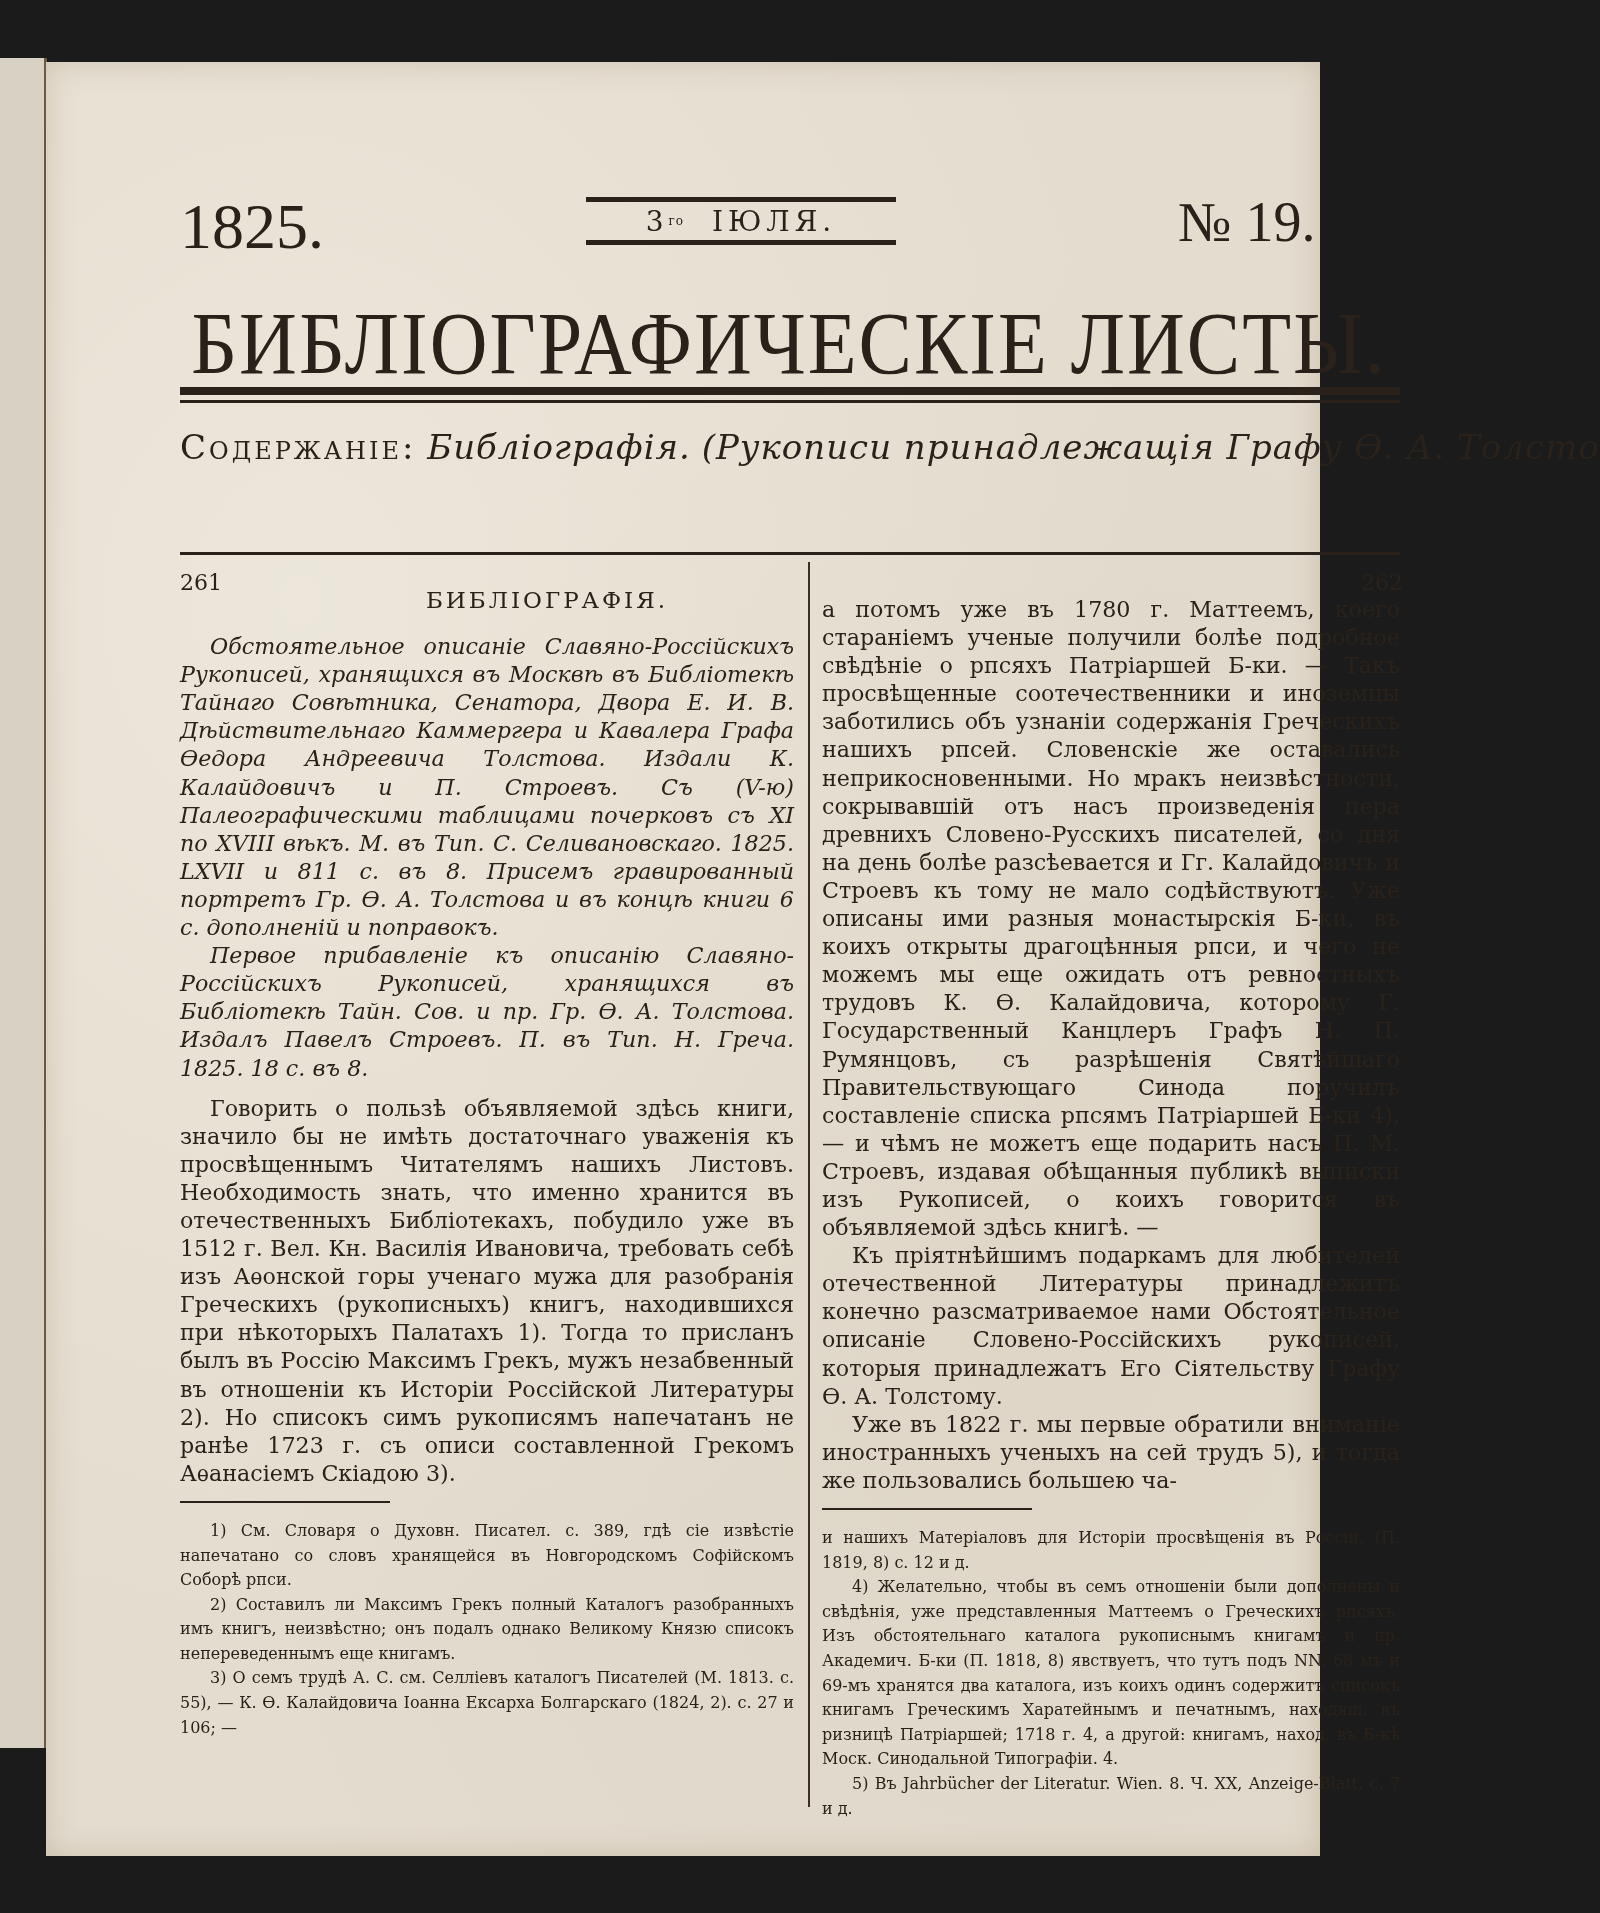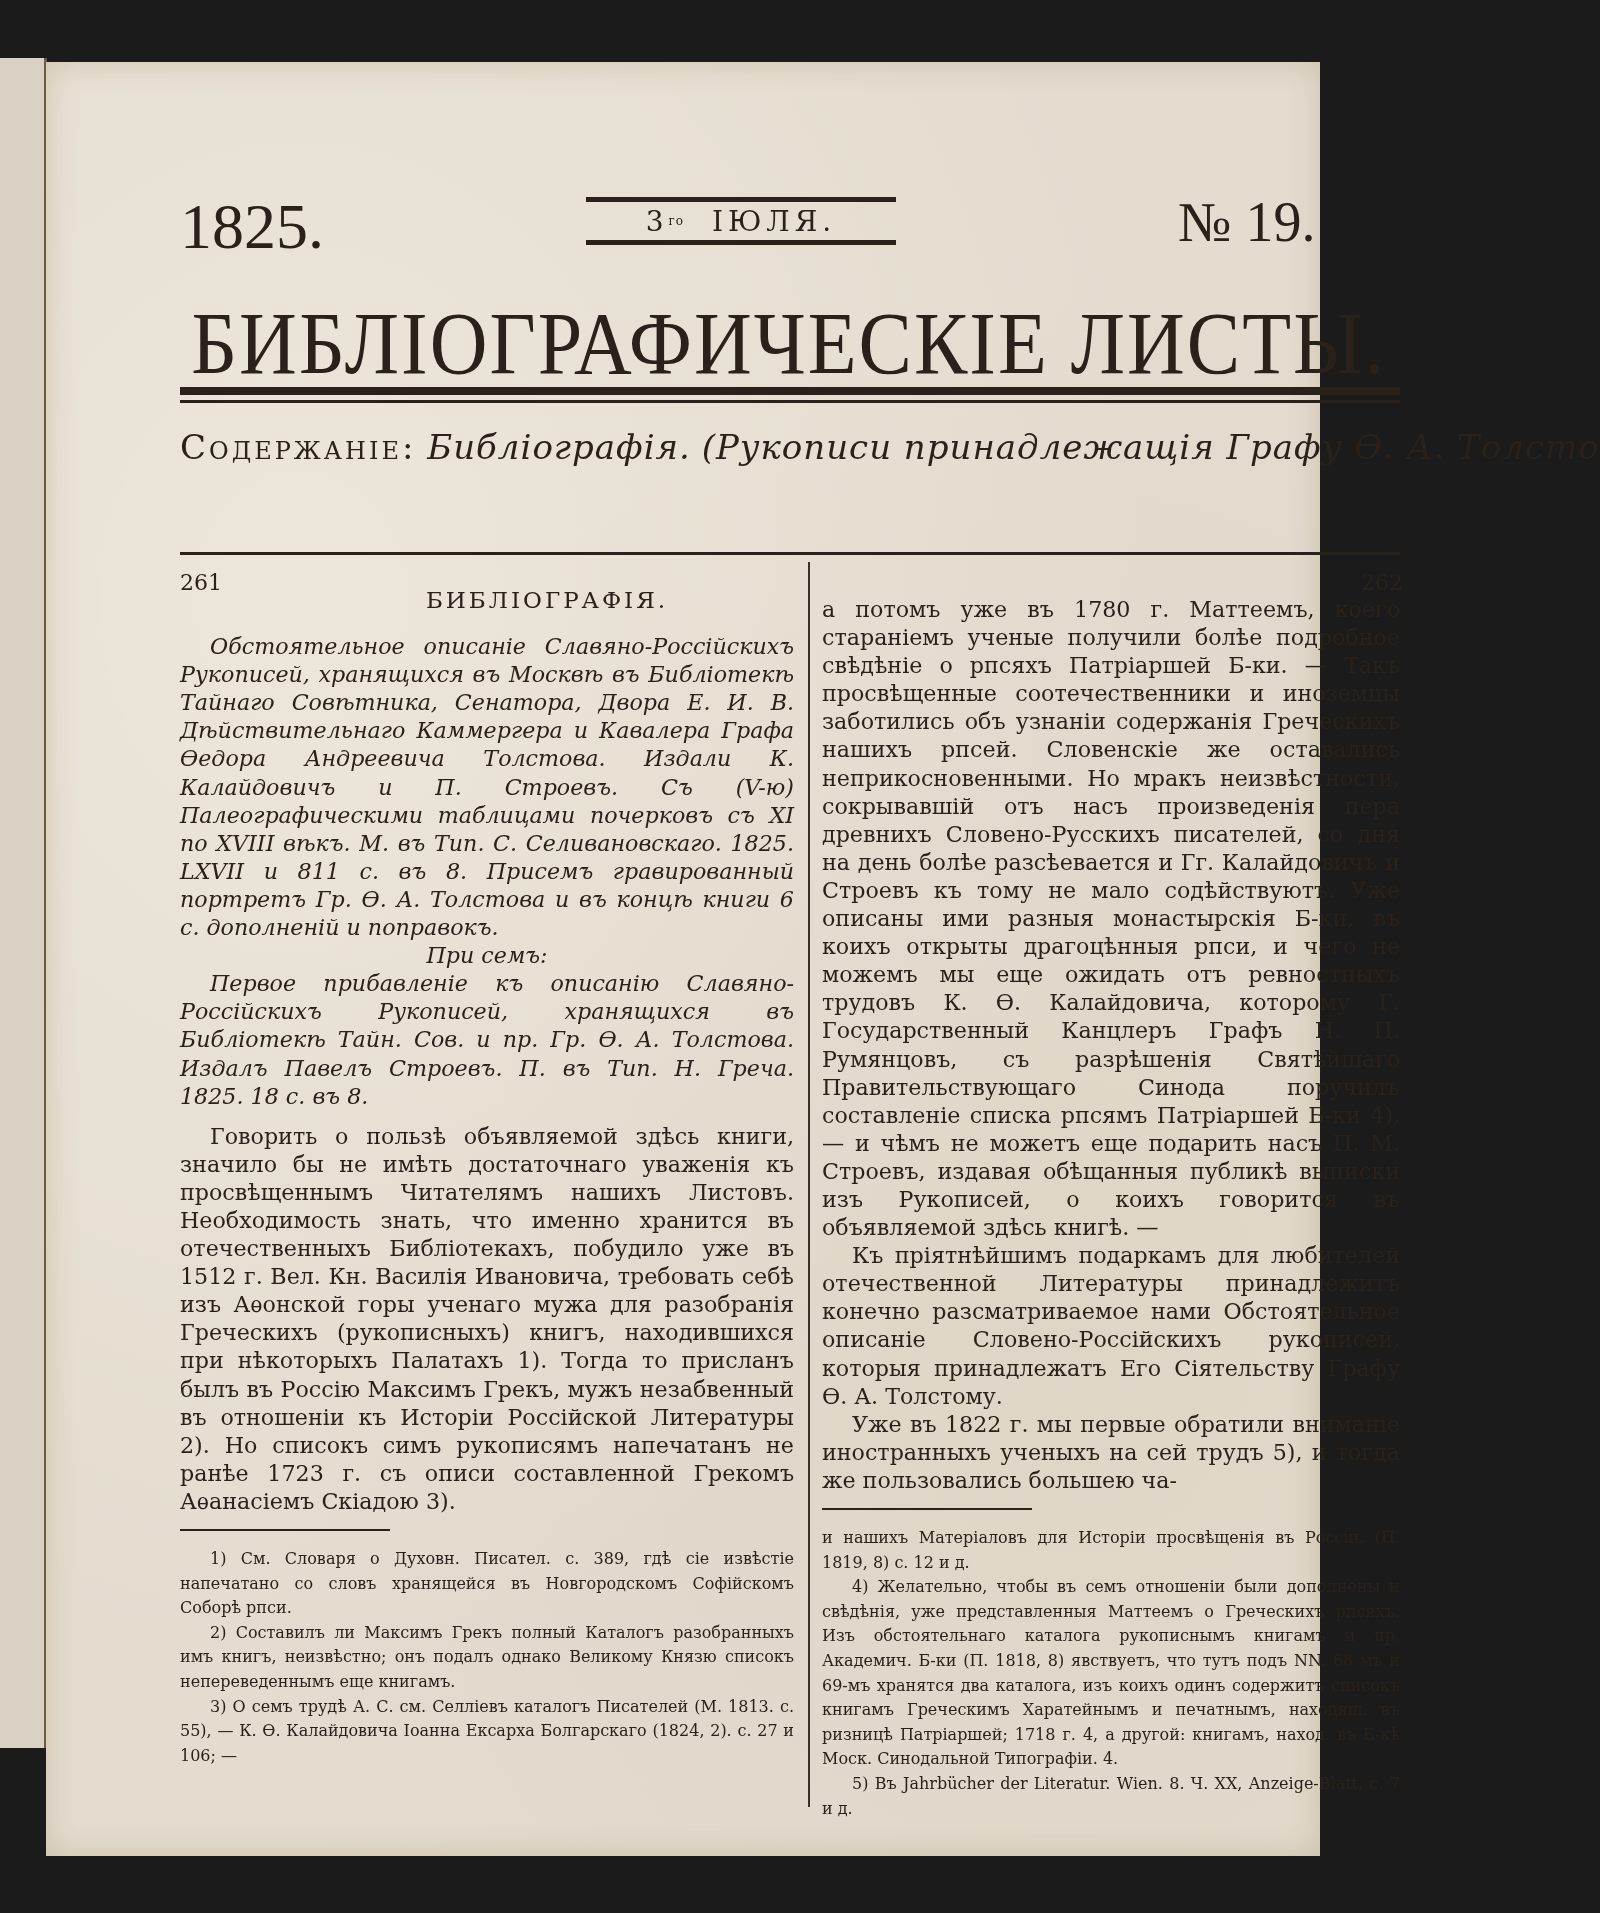--- a/index.html
+++ b/index.html
@@ -88,21 +88,20 @@
   <div class="abs rule-contents"></div>
 
   <div class="abs pagenum pn-left">261</div>
   <div class="abs pagenum pn-right">262</div>
 
   <div class="abs col-divider"></div>
 
   <div class="abs col col-left">
     <p class="section-head">БИБЛІОГРАФІЯ.</p>
     <p class="ital indent">Обстоятельное описаніе Славяно-Россійскихъ Рукописей, хранящихся въ Москвѣ въ Библіотекѣ Тайнаго Совѣтника, Сенатора, Двора Е. И. В. Дѣйствительнаго Каммергера и Кавалера Графа Ѳедора Андреевича Толстова. Издали К. Калайдовичъ и П. Строевъ. Съ (V-ю) Палеографическими таблицами почерковъ съ XI по XVIII вѣкъ. М. въ Тип. С. Селивановскаго. 1825. LXVII и 811 с. въ 8. Присемъ гравированный портретъ Гр. Ѳ. А. Толстова и въ концѣ книги 6 с. дополненій и поправокъ.</p>
-    <p class="ital center">При семъ:</p>
     <p class="ital indent">Первое прибавленіе къ описанію Славяно-Россійскихъ Рукописей, хранящихся въ Библіотекѣ Тайн. Сов. и пр. Гр. Ѳ. А. Толстова. Издалъ Павелъ Строевъ. П. въ Тип. Н. Греча. 1825. 18 с. въ 8.</p>
     <div class="gap"></div>
     <p class="indent">Говорить о пользѣ объявляемой здѣсь книги, значило бы не имѣть достаточнаго уваженія къ просвѣщеннымъ Читателямъ нашихъ Листовъ. Необходимость знать, что именно хранится въ отечественныхъ Библіотекахъ, побудило уже въ 1512 г. Вел. Кн. Василія Ивановича, требовать себѣ изъ Аѳонской горы ученаго мужа для разобранія Греческихъ (рукописныхъ) книгъ, находившихся при нѣкоторыхъ Палатахъ 1). Тогда то присланъ былъ въ Россію Максимъ Грекъ, мужъ незабвенный въ отношеніи къ Исторіи Россійской Литературы 2). Но списокъ симъ рукописямъ напечатанъ не ранѣе 1723 г. съ описи составленной Грекомъ Аѳанасіемъ Скіадою 3).</p>
     <div class="fn-rule"></div>
     <p class="fn indent">1) См. Словаря о Духовн. Писател. с. 389, гдѣ сіе извѣстіе напечатано со словъ хранящейся въ Новгородскомъ Софійскомъ Соборѣ рпси.</p>
     <p class="fn indent">2) Составилъ ли Максимъ Грекъ полный Каталогъ разобранныхъ имъ книгъ, неизвѣстно; онъ подалъ однако Великому Князю списокъ непереведеннымъ еще книгамъ.</p>
     <p class="fn indent">3) О семъ трудѣ А. С. см. Селліевъ каталогъ Писателей (М. 1813. с. 55), — К. Ѳ. Калайдовича Іоанна Ексарха Болгарскаго (1824, 2). с. 27 и 106; —</p>
   </div>
 
   <div class="abs col col-right">

